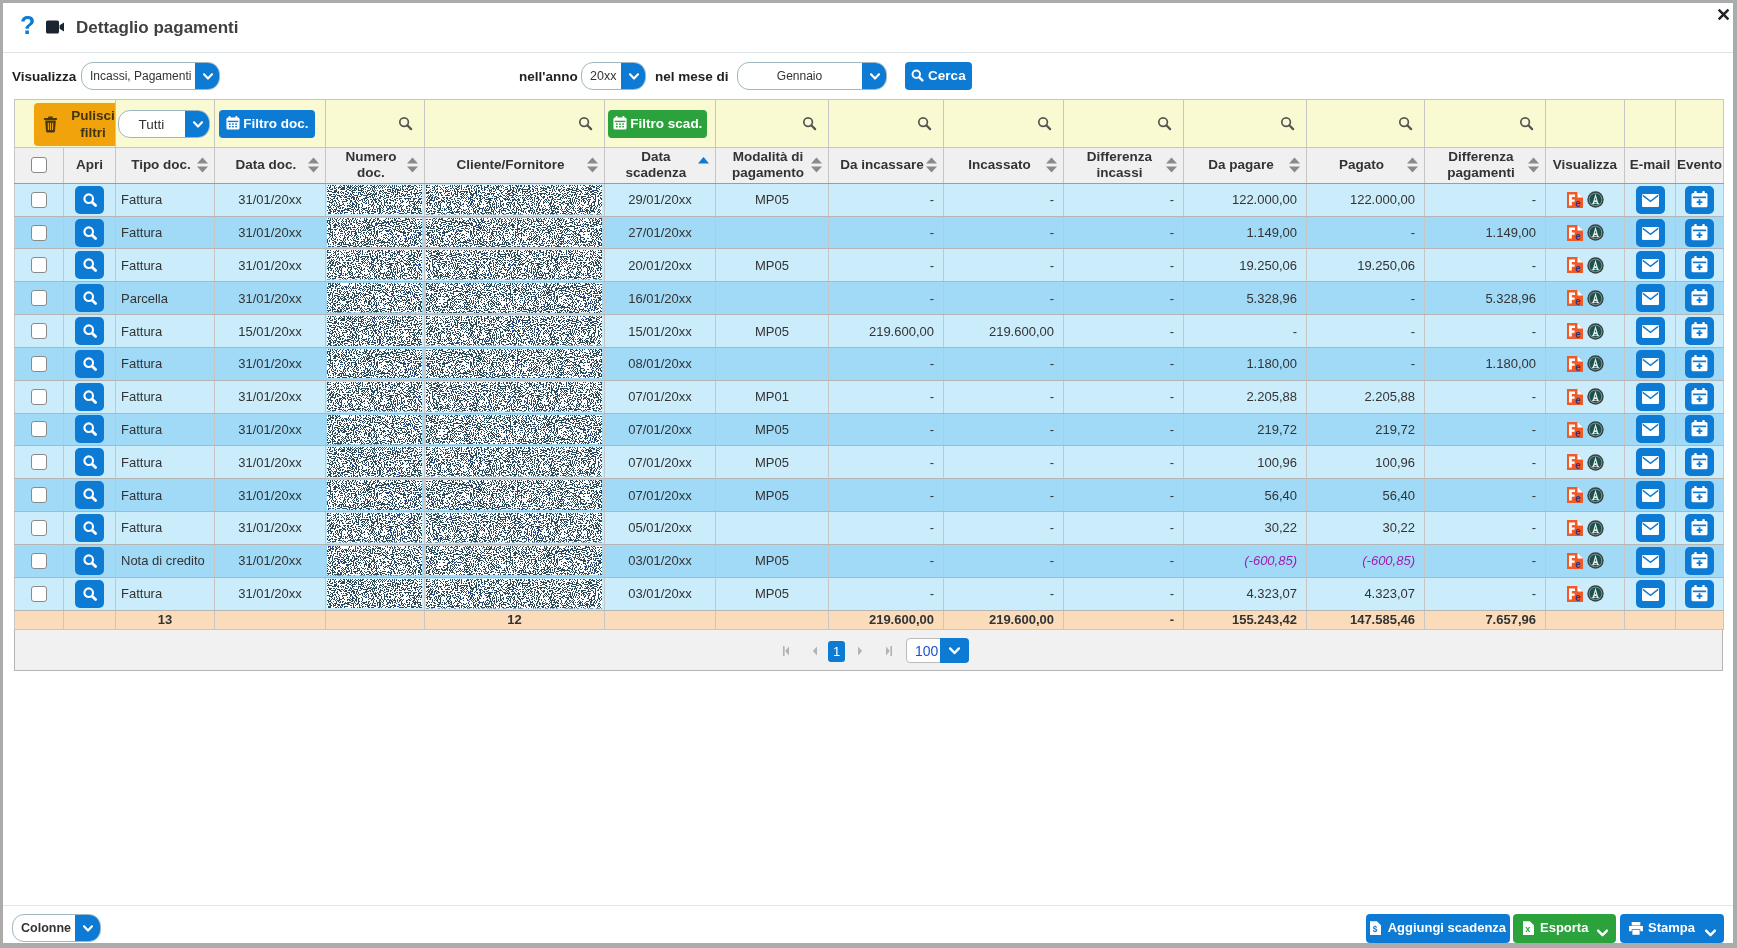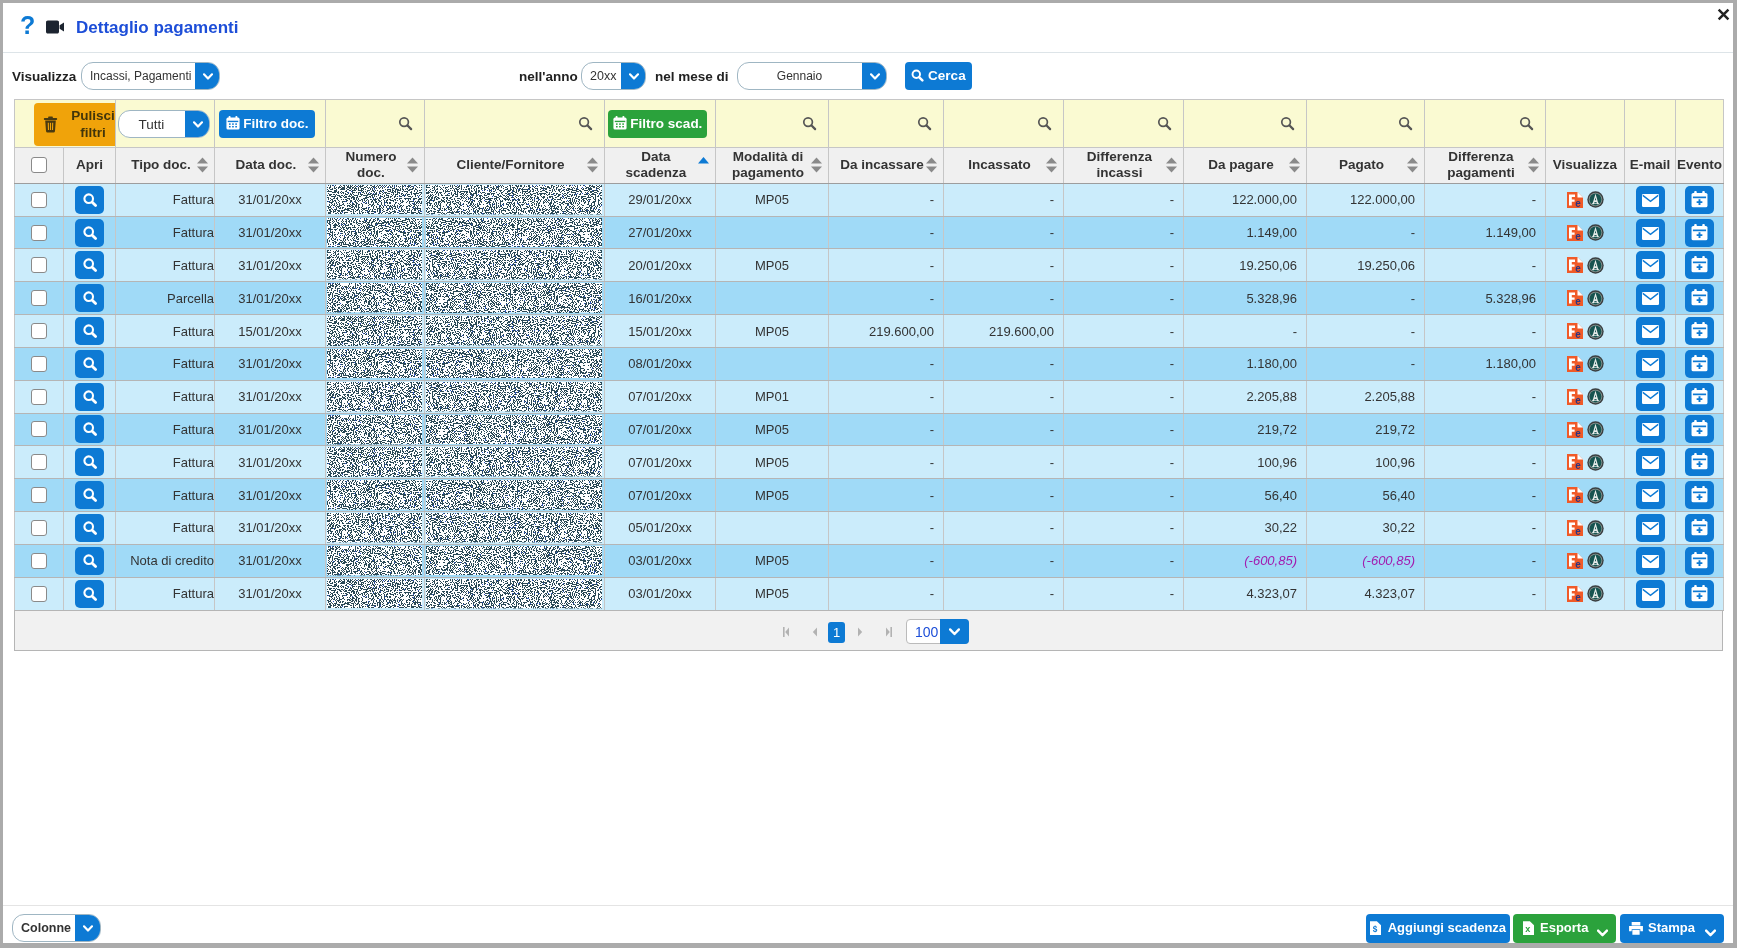--- a/index.html
+++ b/index.html
@@ -2,40 +2,40 @@
 <html><head>
 <meta charset="utf-8">
 <style>
 * { margin:0; padding:0; box-sizing:border-box; }
 html,body { width:1737px; height:948px; overflow:hidden; }
 body { background:#ababab; font-family:"Liberation Sans", sans-serif; color:#333; }
 .modal { position:absolute; left:3px; top:3px; width:1730px; height:940px; background:#fff; }
 .titlebar { position:absolute; left:0; top:0; width:100%; height:50px; border-bottom:1px solid #dde4e8; }
 .qmark { position:absolute; left:17px; top:8px; font-size:25px; font-weight:bold; color:#0d7ad4; }
 .cam { position:absolute; left:42.5px; top:16.5px; }
-.title { position:absolute; left:73px; top:15px; font-size:17px; font-weight:bold; color:#1d4ed8; }
+.title { position:absolute; left:73px; top:15px; font-size:17px; font-weight:bold; color:#404040; }
 .closex { position:absolute; right:2px; top:1px; font-size:18px; font-weight:bold; color:#222; }
 .fbar { position:absolute; left:0; top:52px; width:100%; height:44px; }
 .fbar .lbl { position:absolute; top:13px; font-size:13.5px; font-weight:bold; color:#222; white-space:nowrap; }
 .sel { position:absolute; background:#fff; border:1px solid #9fb6c3; border-radius:12px; color:#333; overflow:hidden; }
 .sel .txt { position:absolute; left:8px; top:6px; white-space:nowrap; }
 .sel .ctr { position:absolute; left:0; top:6px; text-align:center; white-space:nowrap; }
 .sel .dd { position:absolute; right:-1px; top:-1px; background:#0d7ad4; border-radius:0 4px 4px 0; text-align:center; }
 .sel .dd svg { margin-top:11px; }
 .btn { position:absolute; background:#0d7ad4; color:#fff; font-weight:bold; font-size:13.5px; border-radius:4px; text-align:center; white-space:nowrap; }
 .twrap { position:absolute; left:11px; top:96px; width:1709px; }
 table { border-collapse:collapse; table-layout:fixed; width:1709px; }
 td,th { border:1px solid #c6c6c6; overflow:hidden; font-size:13px; padding:0; }
 tr.frow td { background:#fafad2; height:48.2px; position:relative; }
 tr.hrow th { background:#f0f0f0; height:35.6px; font-size:13.5px; font-weight:bold; color:#333; position:relative; line-height:16px; border-bottom-color:#9d9d9d; }
 tr.drow td { position:relative; border-top-color:#b5b5b5; border-bottom-color:#b5b5b5; height:32.84px; }
 tr.light td { background:#cbecfb; }
 tr.dark td { background:#a0daf7; }
 tr.trow td { background:#fadcba; height:19.8px; font-weight:bold; border-top-color:#9d9d9d; }
-td.tl { text-align:right; padding-left:5px; }
+td.tl { text-align:left; padding-left:5px; }
 td.ctr { text-align:center; }
 td.num { text-align:right; padding-right:9px; }
 .red { color:#a21caf;font-style:italic; }
 .arr { position:absolute; right:5px; top:50%; margin-top:-12px; }
 .mag { position:absolute; right:11px; top:16px; }
 .noise { position:absolute; left:1px; top:1px; }
 .pager { width:1709px; height:40.5px; background:#f1f1f1; border:1px solid #b5b5b5; border-top:none; position:relative; }
 .pgitem { position:absolute; }
 .bbar { position:absolute; left:0; bottom:0; width:100%; height:38px; border-top:1px solid #e4e4e4; }
 .chkw { width:16px; height:16px; background:#fff; border:1px solid #8a8a8a; border-radius:3px; margin:0 auto; }
@@ -1121,20 +1121,39 @@
             <td>
               <div class="sqbtn"><svg width="17" height="17" viewBox="0 0 16 16" style="margin-top:5px">
                   <rect x="0.5" y="1.8" width="15" height="13.6" rx="1.6" fill="#fff"></rect>
                   <rect x="3" y="0" width="2.4" height="3.4" rx="1" fill="#fff"></rect>
                   <rect x="10.6" y="0" width="2.4" height="3.4" rx="1" fill="#fff"></rect>
                   <rect x="1.8" y="5.2" width="12.4" height="1.6" fill="#0d7ad4"></rect>
                   <path d="M8 7.8 v5.4 M5.3 10.5 h5.4" stroke="#0d7ad4" stroke-width="1.8"></path>
                 </svg></div>
             </td>
           </tr>
+<tr class="trow">
+            <td></td>
+            <td></td>
+            <td class="ctr">13</td>
+            <td></td>
+            <td></td>
+            <td class="ctr">12</td>
+            <td></td>
+            <td></td>
+            <td class="num">219.600,00</td>
+            <td class="num">219.600,00</td>
+            <td class="num">-</td>
+            <td class="num">155.243,42</td>
+            <td class="num">147.585,46</td>
+            <td class="num">7.657,96</td>
+            <td></td>
+            <td></td>
+            <td></td>
+          </tr>
 </tbody>
       </table>
 <div class="pager">
         <svg class="pgitem" style="left:768px;top:16px" width="6" height="10" viewBox="0 0 6 10">
           <rect x="0" y="0" width="1.6" height="10" fill="#b2b2b2"></rect>
           <path d="M6 0.5 L2.2 5 L6 9.5 Z" fill="#b2b2b2"></path>
         </svg>
         <svg class="pgitem" style="left:797px;top:16px" width="5" height="10" viewBox="0 0 5 10">
           <path d="M5 0.5 L0.8 5 L5 9.5 Z" fill="#b2b2b2"></path>
         </svg>

